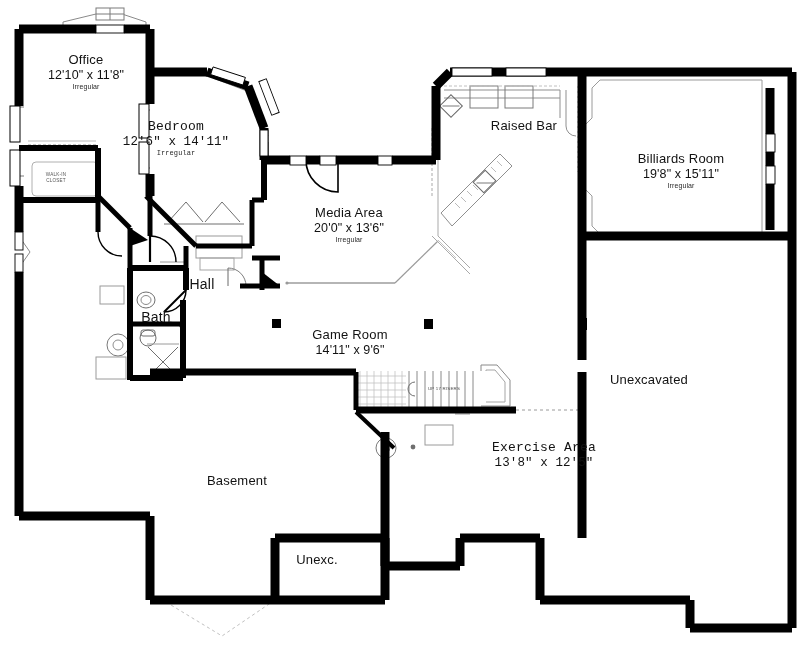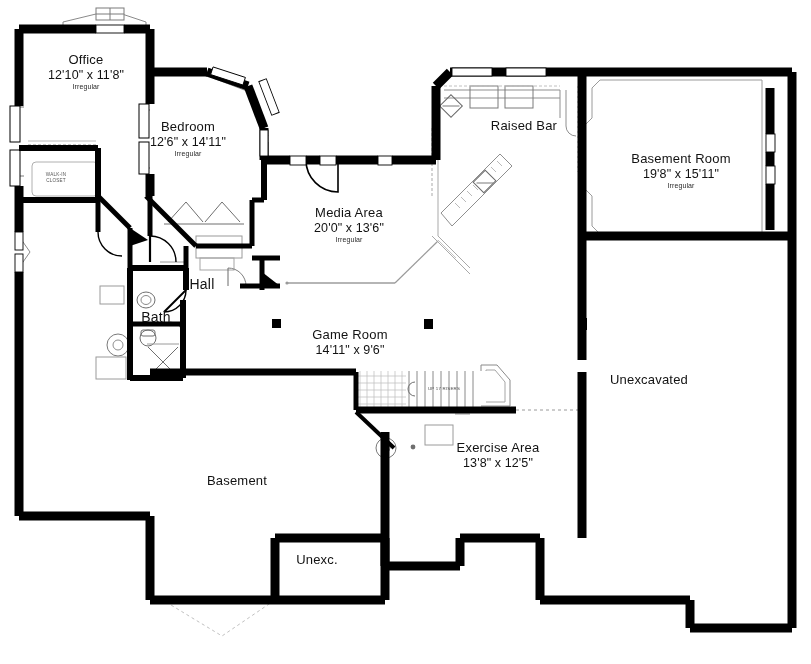--- a/index.html
+++ b/index.html
@@ -403,45 +403,45 @@
     </g>
 
   </svg>
 
   <div class="room-label" style="left:86px; top:53px;">
     <span class="rl-name">Office</span>
     <span class="rl-dims">12'10" x 11'8"</span>
     <span class="rl-note">Irregular</span>
   </div>
 
-  <div class="room-label" style="left:188px; top:120px;">
+  <div class="room-label" style="left:176px; top:120px;font-family:Liberation Mono, monospace;">
     <span class="rl-name">Bedroom</span>
     <span class="rl-dims">12'6" x 14'11"</span>
     <span class="rl-note">Irregular</span>
   </div>
 
   <div class="room-label" style="left:349px; top:206px;">
     <span class="rl-name">Media Area</span>
     <span class="rl-dims">20'0" x 13'6"</span>
     <span class="rl-note">Irregular</span>
   </div>
 
   <div class="room-label" style="left:350px; top:328px;">
     <span class="rl-name">Game Room</span>
     <span class="rl-dims">14'11" x 9'6"</span>
     <span class="rl-note"></span>
   </div>
 
   <div class="room-label" style="left:681px; top:152px;">
-    <span class="rl-name">Basement Room</span>
+    <span class="rl-name">Billiards Room</span>
     <span class="rl-dims">19'8" x 15'11"</span>
     <span class="rl-note">Irregular</span>
   </div>
 
-  <div class="room-label" style="left:498px; top:441px;">
+  <div class="room-label" style="left:544px; top:441px;font-family:Liberation Mono, monospace;">
     <span class="rl-name">Exercise Area</span>
     <span class="rl-dims">13'8" x 12'5"</span>
     <span class="rl-note"></span>
   </div>
 
   <div class="room-label" style="left:516px; top:119px;margin-left:8px;">
     <span class="rl-name">Raised Bar</span>
   </div>
 
   <div class="room-label small" style="left:202px; top:277px;">

